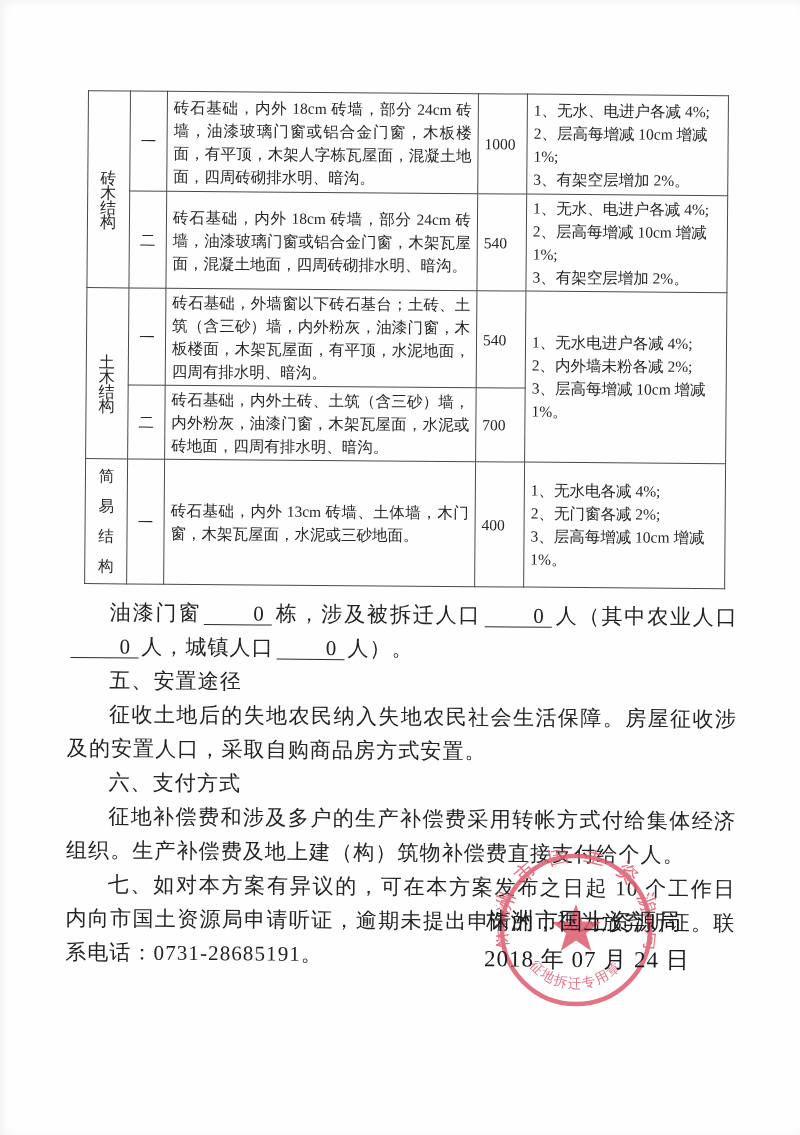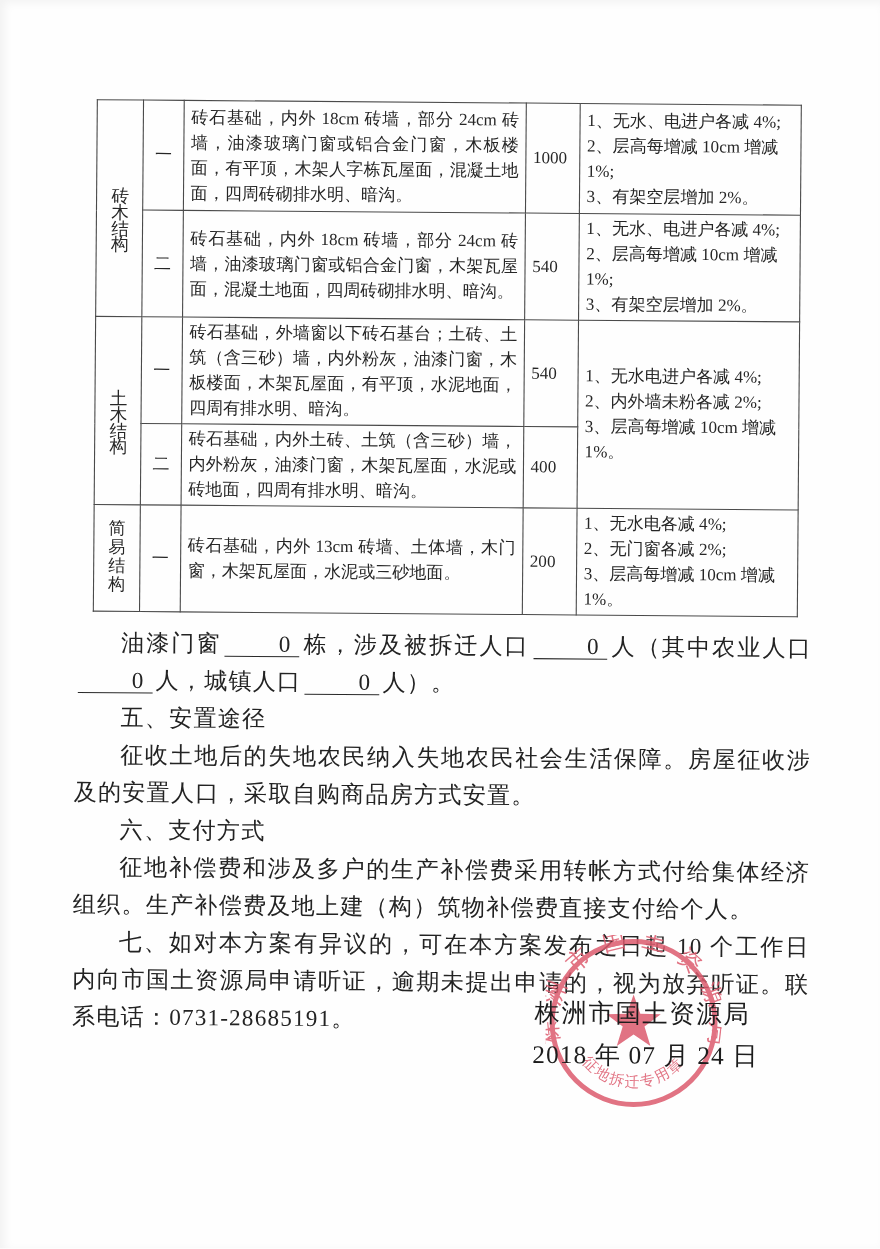--- a/index.html
+++ b/index.html
@@ -34,21 +34,21 @@
     line-height:23px;
   }
   td.structure{text-align:center;padding:0;}
   .vert{
     display:inline-block;
     writing-mode:vertical-rl;
     text-orientation:upright;
     letter-spacing:15px;
     font-size:16px;
   }
-  .two-line{display:inline-block;font-size:15.5px;line-height:17px;text-align:center;}
+  .two-line{display:inline-block;font-size:15.5px;line-height:30px;text-align:center;}
   td.grade{text-align:center;font-size:16px;padding:0;}
   td.desc{text-align:justify;padding:3px 7px;}
   td.value{font-size:18px;padding:0;}
   td.notes{padding:3px 3px 3px 8px;font-size:15px;line-height:24px;}
   tr.r1{height:100px;}
   tr.r2{height:72px;}
   tr.r3{height:90px;}
   tr.r4{height:68px;}
   tr.r5{height:58px;}
 
@@ -135,27 +135,27 @@
           <td class="value">540</td>
           <td class="notes" rowspan="2">
             <div>1、无水电进户各减 4%;</div>
             <div>2、内外墙未粉各减 2%;</div>
             <div>3、层高每增减 10cm 增减 1%。</div>
           </td>
         </tr>
         <tr class="r4">
           <td class="grade">二</td>
           <td class="desc">砖石基础，内外土砖、土筑（含三砂）墙，内外粉灰，油漆门窗，木架瓦屋面，水泥或砖地面，四周有排水明、暗沟。</td>
-          <td class="value">400</td>
+          <td class="value">700</td>
         </tr>
         <tr class="r5">
           <td class="structure"><span class="two-line">简易结构</span></td>
           <td class="grade">一</td>
           <td class="desc">砖石基础，内外 13cm 砖墙、土体墙，木门窗，木架瓦屋面，水泥或三砂地面。</td>
-          <td class="value">200</td>
+          <td class="value">400</td>
           <td class="notes">
             <div>1、无水电各减 4%;</div>
             <div>2、无门窗各减 2%;</div>
             <div>3、层高每增减 10cm 增减 1%。</div>
           </td>
         </tr>
       </tbody>
     </table>
 
     <div class="doc-body">

